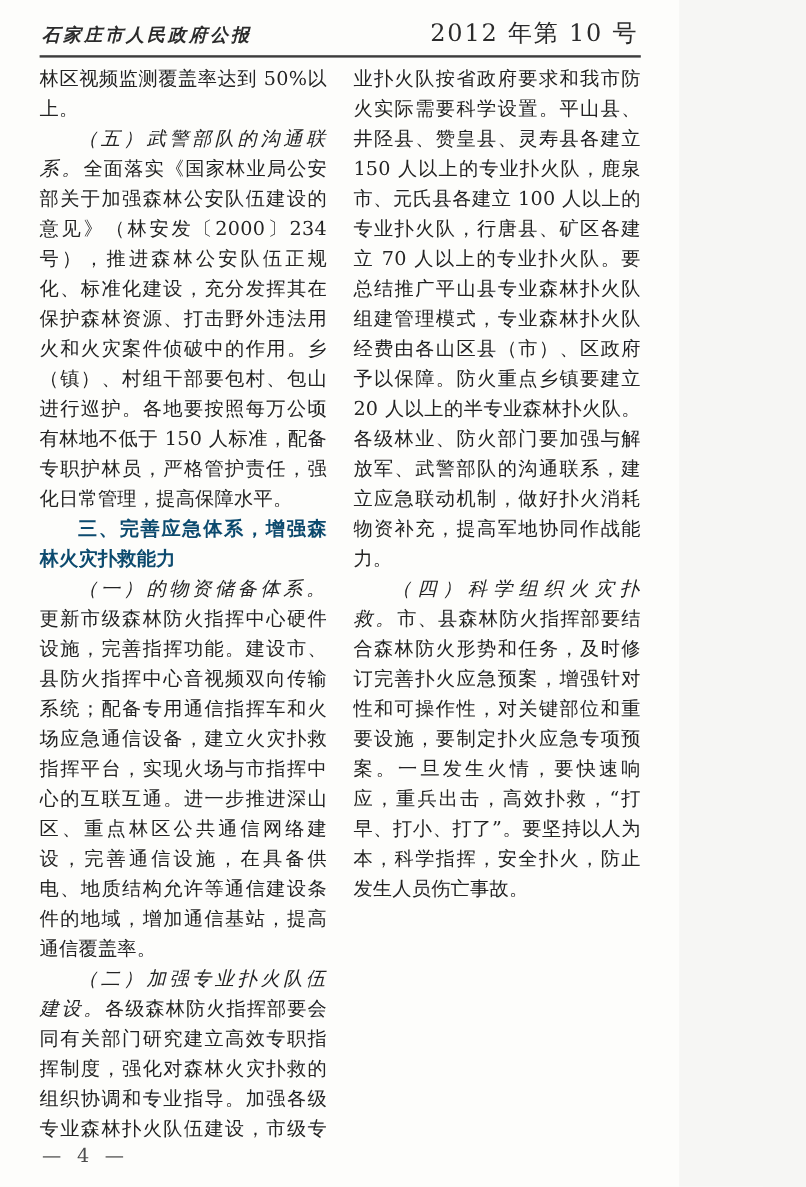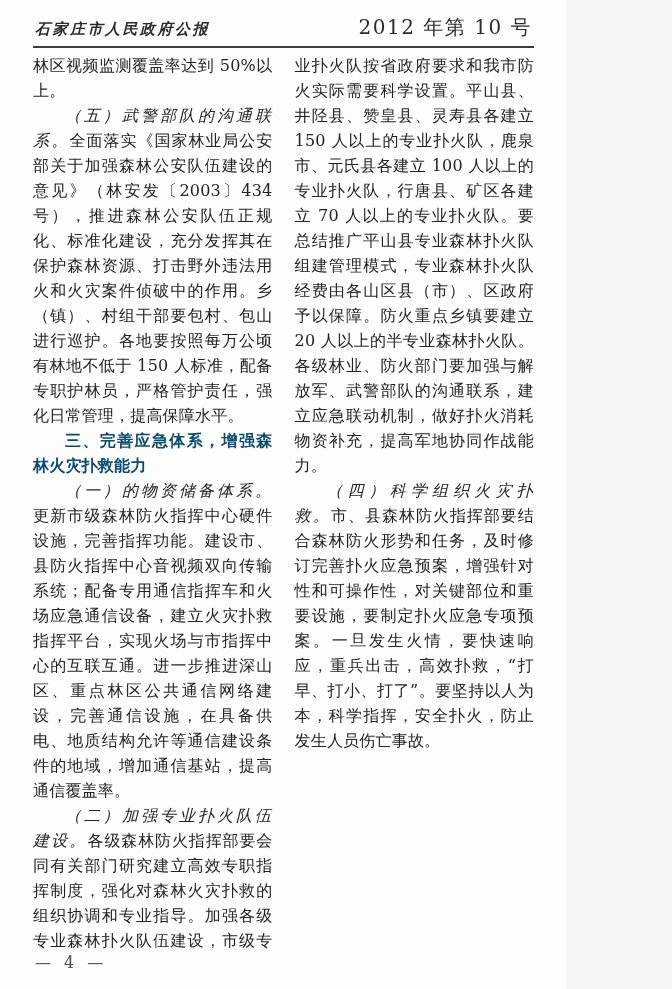--- a/index.html
+++ b/index.html
@@ -75,21 +75,21 @@
 
 <div class="page">
   <div class="header">
     <span class="header-title">石家庄市人民政府公报</span>
     <span class="header-issue">2012 年第 10 号</span>
   </div>
   <div class="rule"></div>
 
   <div class="content" id="content">
       <p class="para no-indent"><span class="seg-body">林区视频监测覆盖率达到 50%以上。</span></p>
-      <p class="para"><span class="seg-kai">（五）武警部队的沟通联系。</span><span class="seg-body">全面落实《国家林业局公安部关于加强森林公安队伍建设的意见》（林安发〔2003〕434 号），推进森林公安队伍正规化、标准化建设，充分发挥其在保护森林资源、打击野外违法用火和火灾案件侦破中的作用。乡（镇）、村组干部要包村、包山进行巡护。各地要按照每万公顷有林地不低于 150 人标准，配备专职护林员，严格管护责任，强化日常管理，提高保障水平。</span></p>
+      <p class="para"><span class="seg-kai">（五）武警部队的沟通联系。</span><span class="seg-body">全面落实《国家林业局公安部关于加强森林公安队伍建设的意见》（林安发〔2000〕234 号），推进森林公安队伍正规化、标准化建设，充分发挥其在保护森林资源、打击野外违法用火和火灾案件侦破中的作用。乡（镇）、村组干部要包村、包山进行巡护。各地要按照每万公顷有林地不低于 150 人标准，配备专职护林员，严格管护责任，强化日常管理，提高保障水平。</span></p>
       <p class="para heading"><span class="seg-body">三、完善应急体系，增强森林火灾扑救能力</span></p>
       <p class="para"><span class="seg-kai">（一）的物资储备体系。</span><span class="seg-body">更新市级森林防火指挥中心硬件设施，完善指挥功能。建设市、县防火指挥中心音视频双向传输系统；配备专用通信指挥车和火场应急通信设备，建立火灾扑救指挥平台，实现火场与市指挥中心的互联互通。进一步推进深山区、重点林区公共通信网络建设，完善通信设施，在具备供电、地质结构允许等通信建设条件的地域，增加通信基站，提高通信覆盖率。</span></p>
       <p class="para"><span class="seg-kai">（二）加强专业扑火队伍建设。</span><span class="seg-body">各级森林防火指挥部要会同有关部门研究建立高效专职指挥制度，强化对森林火灾扑救的组织协调和专业指导。加强各级专业森林扑火队伍建设，市级专业扑火队按省政府要求和我市防火实际需要科学设置。平山县、井陉县、赞皇县、灵寿县各建立 150 人以上的专业扑火队，鹿泉市、元氏县各建立 100 人以上的专业扑火队，行唐县、矿区各建立 70 人以上的专业扑火队。要总结推广平山县专业森林扑火队组建管理模式，专业森林扑火队经费由各山区县（市）、区政府予以保障。防火重点乡镇要建立 20 人以上的半专业森林扑火队。各级林业、防火部门要加强与解放军、武警部队的沟通联系，建立应急联动机制，做好扑火消耗物资补充，提高军地协同作战能力。</span></p>
       <p class="para"><span class="seg-kai">（四）科学组织火灾扑救。</span><span class="seg-body">市、县森林防火指挥部要结合森林防火形势和任务，及时修订完善扑火应急预案，增强针对性和可操作性，对关键部位和重要设施，要制定扑火应急专项预案。一旦发生火情，要快速响应，重兵出击，高效扑救，“打早、打小、打了”。要坚持以人为本，科学指挥，安全扑火，防止发生人员伤亡事故。</span></p>
     </div>
 
   <div class="footer">
     <span>— 4 —</span>
   </div>
 </div>

